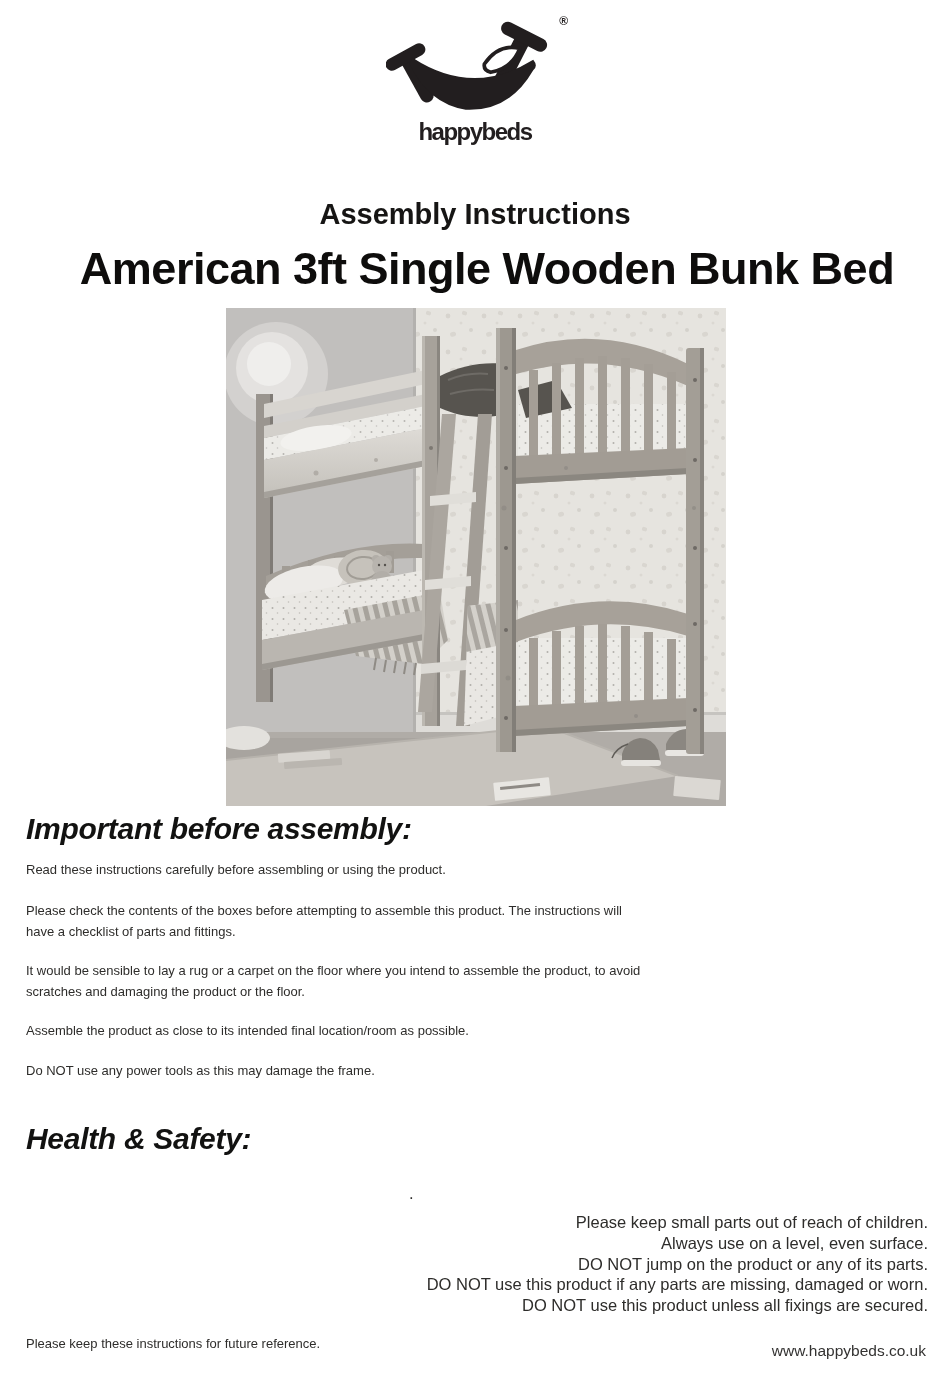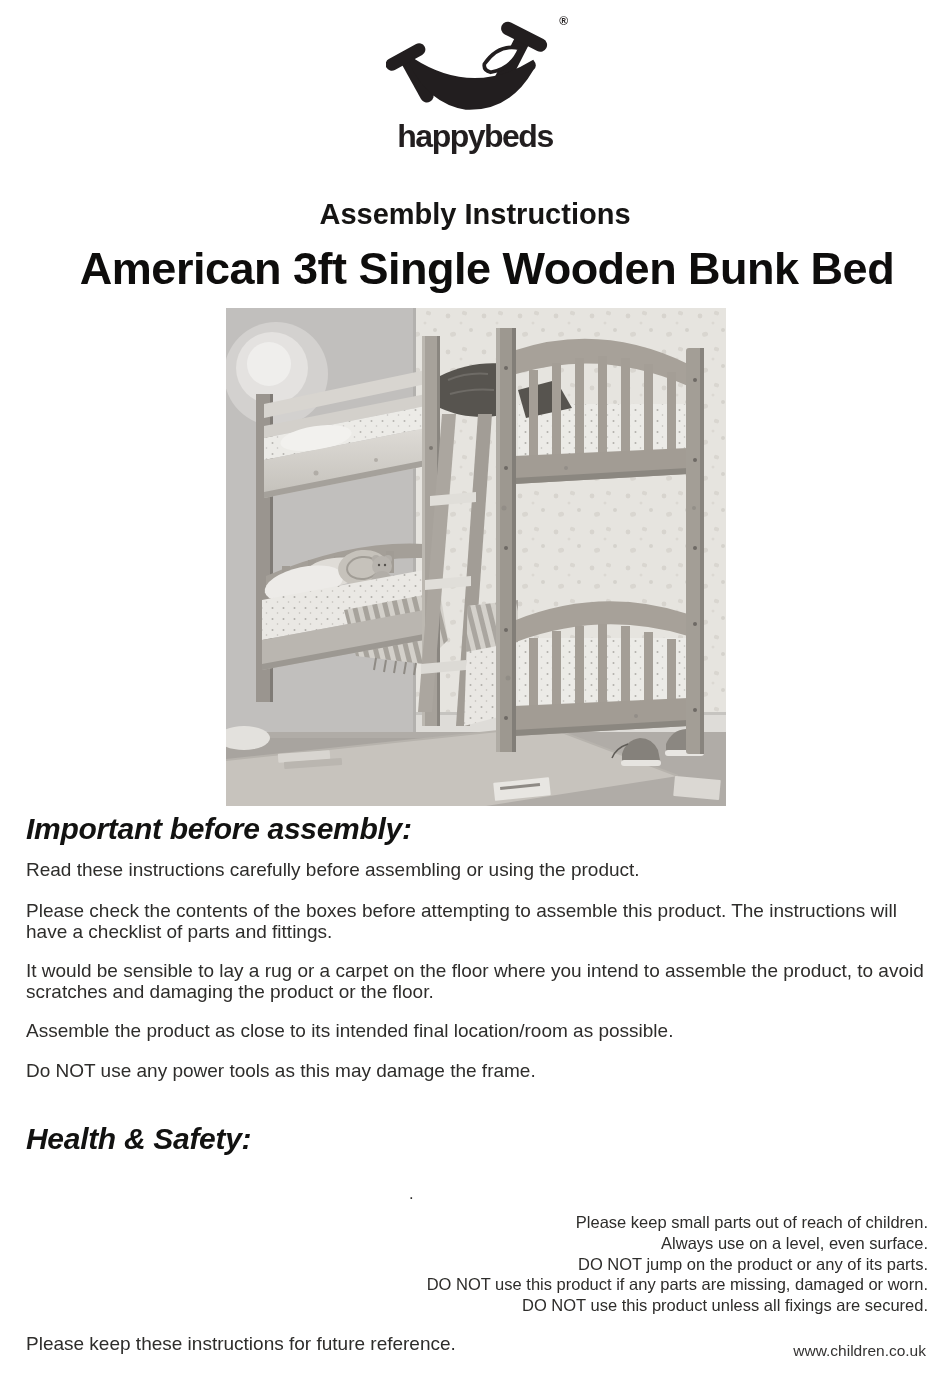--- a/index.html
+++ b/index.html
@@ -28,21 +28,21 @@
   .logo-reg {
     position: absolute;
     top: 2px;
     right: -4px;
     font-size: 12px;
     font-weight: bold;
     color: #221e1f;
   }
   .wordmark {
     margin-top: 2px;
-    font-size: 32px;
+    font-size: 24px;
     font-weight: 800;
     letter-spacing: -1.5px;
     color: #221e1f;
   }
   
   .subtitle {
     position: absolute;
     top: 198px; left: 0; right: 0;
     text-align: center;
     font-size: 29px;
@@ -75,21 +75,21 @@
     font-size: 30px;
     font-weight: 700;
     letter-spacing: -0.3px;
     color: #121211;
     font-style: italic;
   }
   .para {
     position: absolute;
     left: 26px;
     width: 902px;
-    font-size: 19px;
+    font-size: 13px;
     line-height: 20.6px;
     white-space: pre-line;
     color: #2e2d2b;
   }
   .rules { position: absolute; left: 26px; top: 1212px; width: 902px; text-align: right; }
   .rules p { font-size: 16.5px; line-height: 20.8px; color: #2e2d2b; }
   .stray-dot {
     position: absolute;
     left: 409px; top: 1184px;
     font-size: 16.5px;
@@ -354,15 +354,15 @@
   <div class="rules">
     <p>Please keep small parts out of reach of children.</p>
     <p>Always use on a level, even surface.</p>
     <p>DO NOT jump on the product or any of its parts.</p>
     <p>DO NOT use this product if any parts are missing, damaged or worn.</p>
     <p>DO NOT use this product unless all fixings are secured.</p>
   </div>
 
   <p class="para" style="top:1334px">Please keep these instructions for future reference.</p>
 
-  <div class="site-url">www.children.co.uk</div>
+  <div class="site-url">www.happybeds.co.uk</div>
 
 </div>
 
 </body></html>

